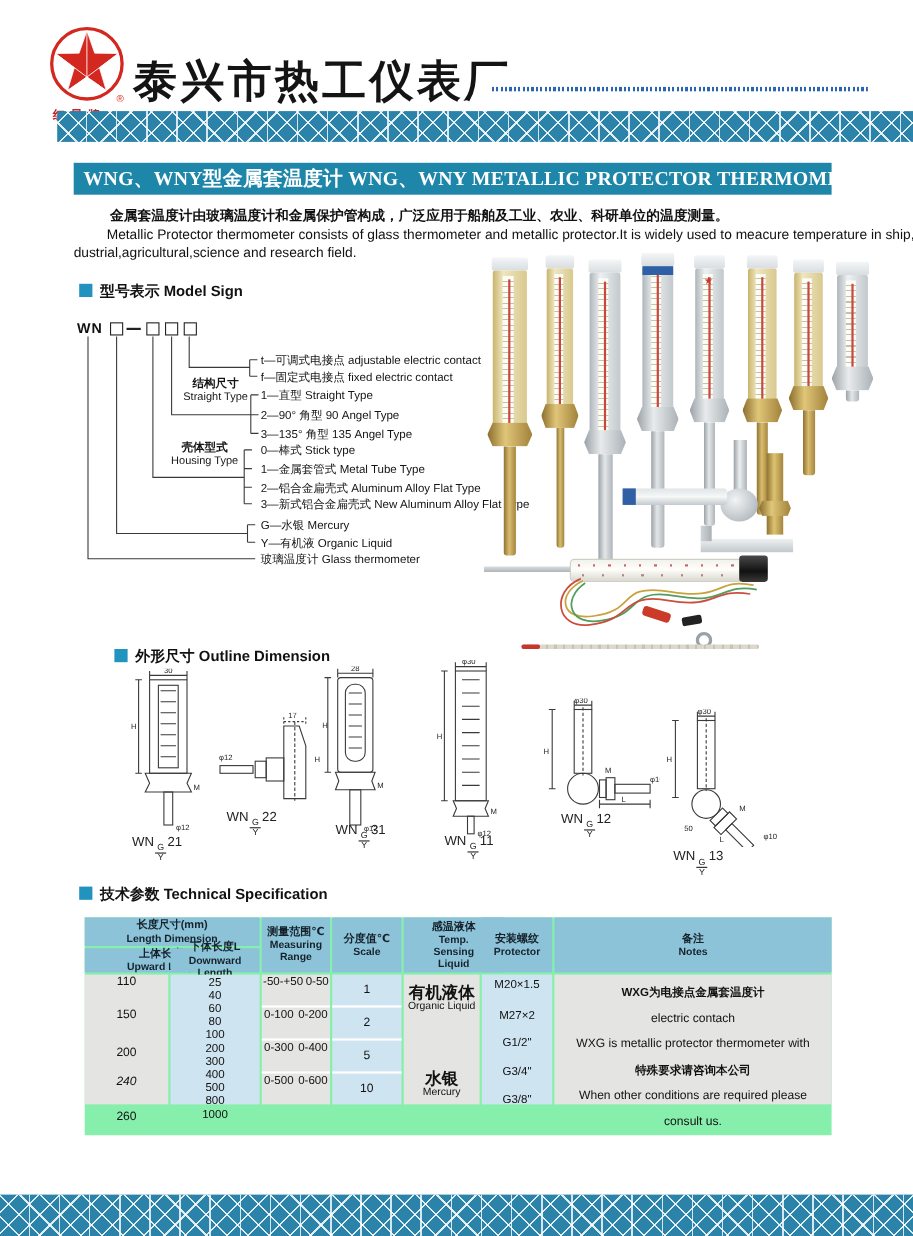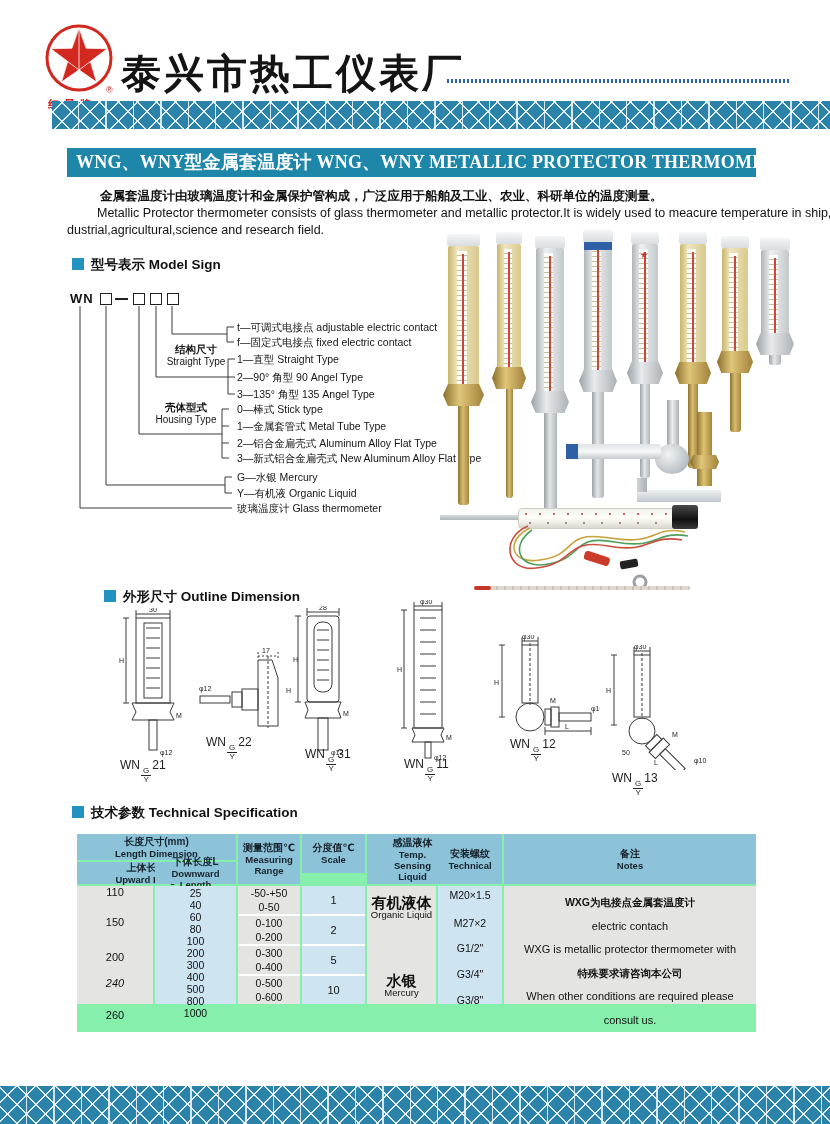--- a/index.html
+++ b/index.html
@@ -61,21 +61,21 @@
   .spectable{position:absolute;left:77px;top:834px;width:679px;height:198px;background:#86efac;font-size:11px;}
   .tcell{position:absolute;background:#8cc3d9;color:#16222b;text-align:center;display:flex;flex-direction:column;justify-content:center;font-weight:bold;}
   .tcell .cn{font-size:10px;line-height:12px;}
   .tcell .en{font-size:9.5px;line-height:11px;font-weight:bold;}
   .bcol{position:absolute;top:52px;height:118px;text-align:center;}
   .gray{background:#e4e4e2;}
   .blue{background:#cfe4f1;}
   #colH div{position:absolute;width:100%;font-size:11px;}
   #colL{display:flex;flex-direction:column;justify-content:space-between;padding:1px 0;box-sizing:border-box;font-size:10.5px;}
   #colR,#colS{display:flex;flex-direction:column;}
-  .rgroup{flex:1;display:flex;flex-direction:column;justify-content:space-around;border-bottom:2px solid #fff;font-size:10.5px;}
+  .rgroup{flex:1;display:flex;flex-direction:row;justify-content:space-around;border-bottom:2px solid #fff;font-size:10.5px;}
   .rgroup:last-child{border-bottom:none;}
   .sgroup{flex:1;display:flex;align-items:center;justify-content:center;border-bottom:2px solid #fff;font-size:11px;}
   .sgroup:last-child{border-bottom:none;}
   .liqblock{position:absolute;width:100%;}
   .liqblock .cn{font-size:15px;font-weight:bold;line-height:13px;}
   .liqblock .en{font-size:9.5px;line-height:12px;}
   #colC div{position:absolute;width:100%;font-size:10.5px;}
   #colN{padding-top:5px;box-sizing:border-box;}
   #colN div{line-height:23.6px;font-size:11px;white-space:nowrap;}
   #colN div.cnb{font-weight:bold;font-size:10.5px;}
@@ -387,33 +387,33 @@
     </div>
     <div class="tcell" style="left:78px;top:28px;width:81px;height:22px;">
       <div class="cn">下体长度L</div>
         <div class="en">Downward Length</div>
     </div>
     <div class="tcell" style="left:161px;top:0;width:62px;height:50px;">
       <div class="cn">测量范围℃</div>
         <div class="en">Measuring</div>
         <div class="en">Range</div>
     </div>
-    <div class="tcell" style="left:225px;top:0;width:63px;height:39px;">
+    <div class="tcell" style="left:225px;top:0;width:63px;height:50px;">
       <div class="cn">分度值℃</div>
         <div class="en">Scale</div>
     </div>
     <div class="tcell" style="left:290px;top:0;width:91px;height:50px;">
       <div class="cn">感温液体</div>
         <div class="en">Temp.</div>
         <div class="en">Sensing</div>
         <div class="en">Liquid</div>
     </div>
     <div class="tcell" style="left:361px;top:0;width:64px;height:50px;">
       <div class="cn">安装螺纹</div>
-        <div class="en">Technical</div>
+        <div class="en">Protector</div>
     </div>
     <div class="tcell" style="left:427px;top:0;width:252px;height:50px;">
       <div class="cn">备注</div>
         <div class="en">Notes</div>
     </div>
 
     <div class="bcol gray" id="colH" style="left:0;width:76px;">
         <div style="top: 0px;">110</div>
         <div style="top: 30px;">150</div>
         <div style="top: 65px;">200</div>

